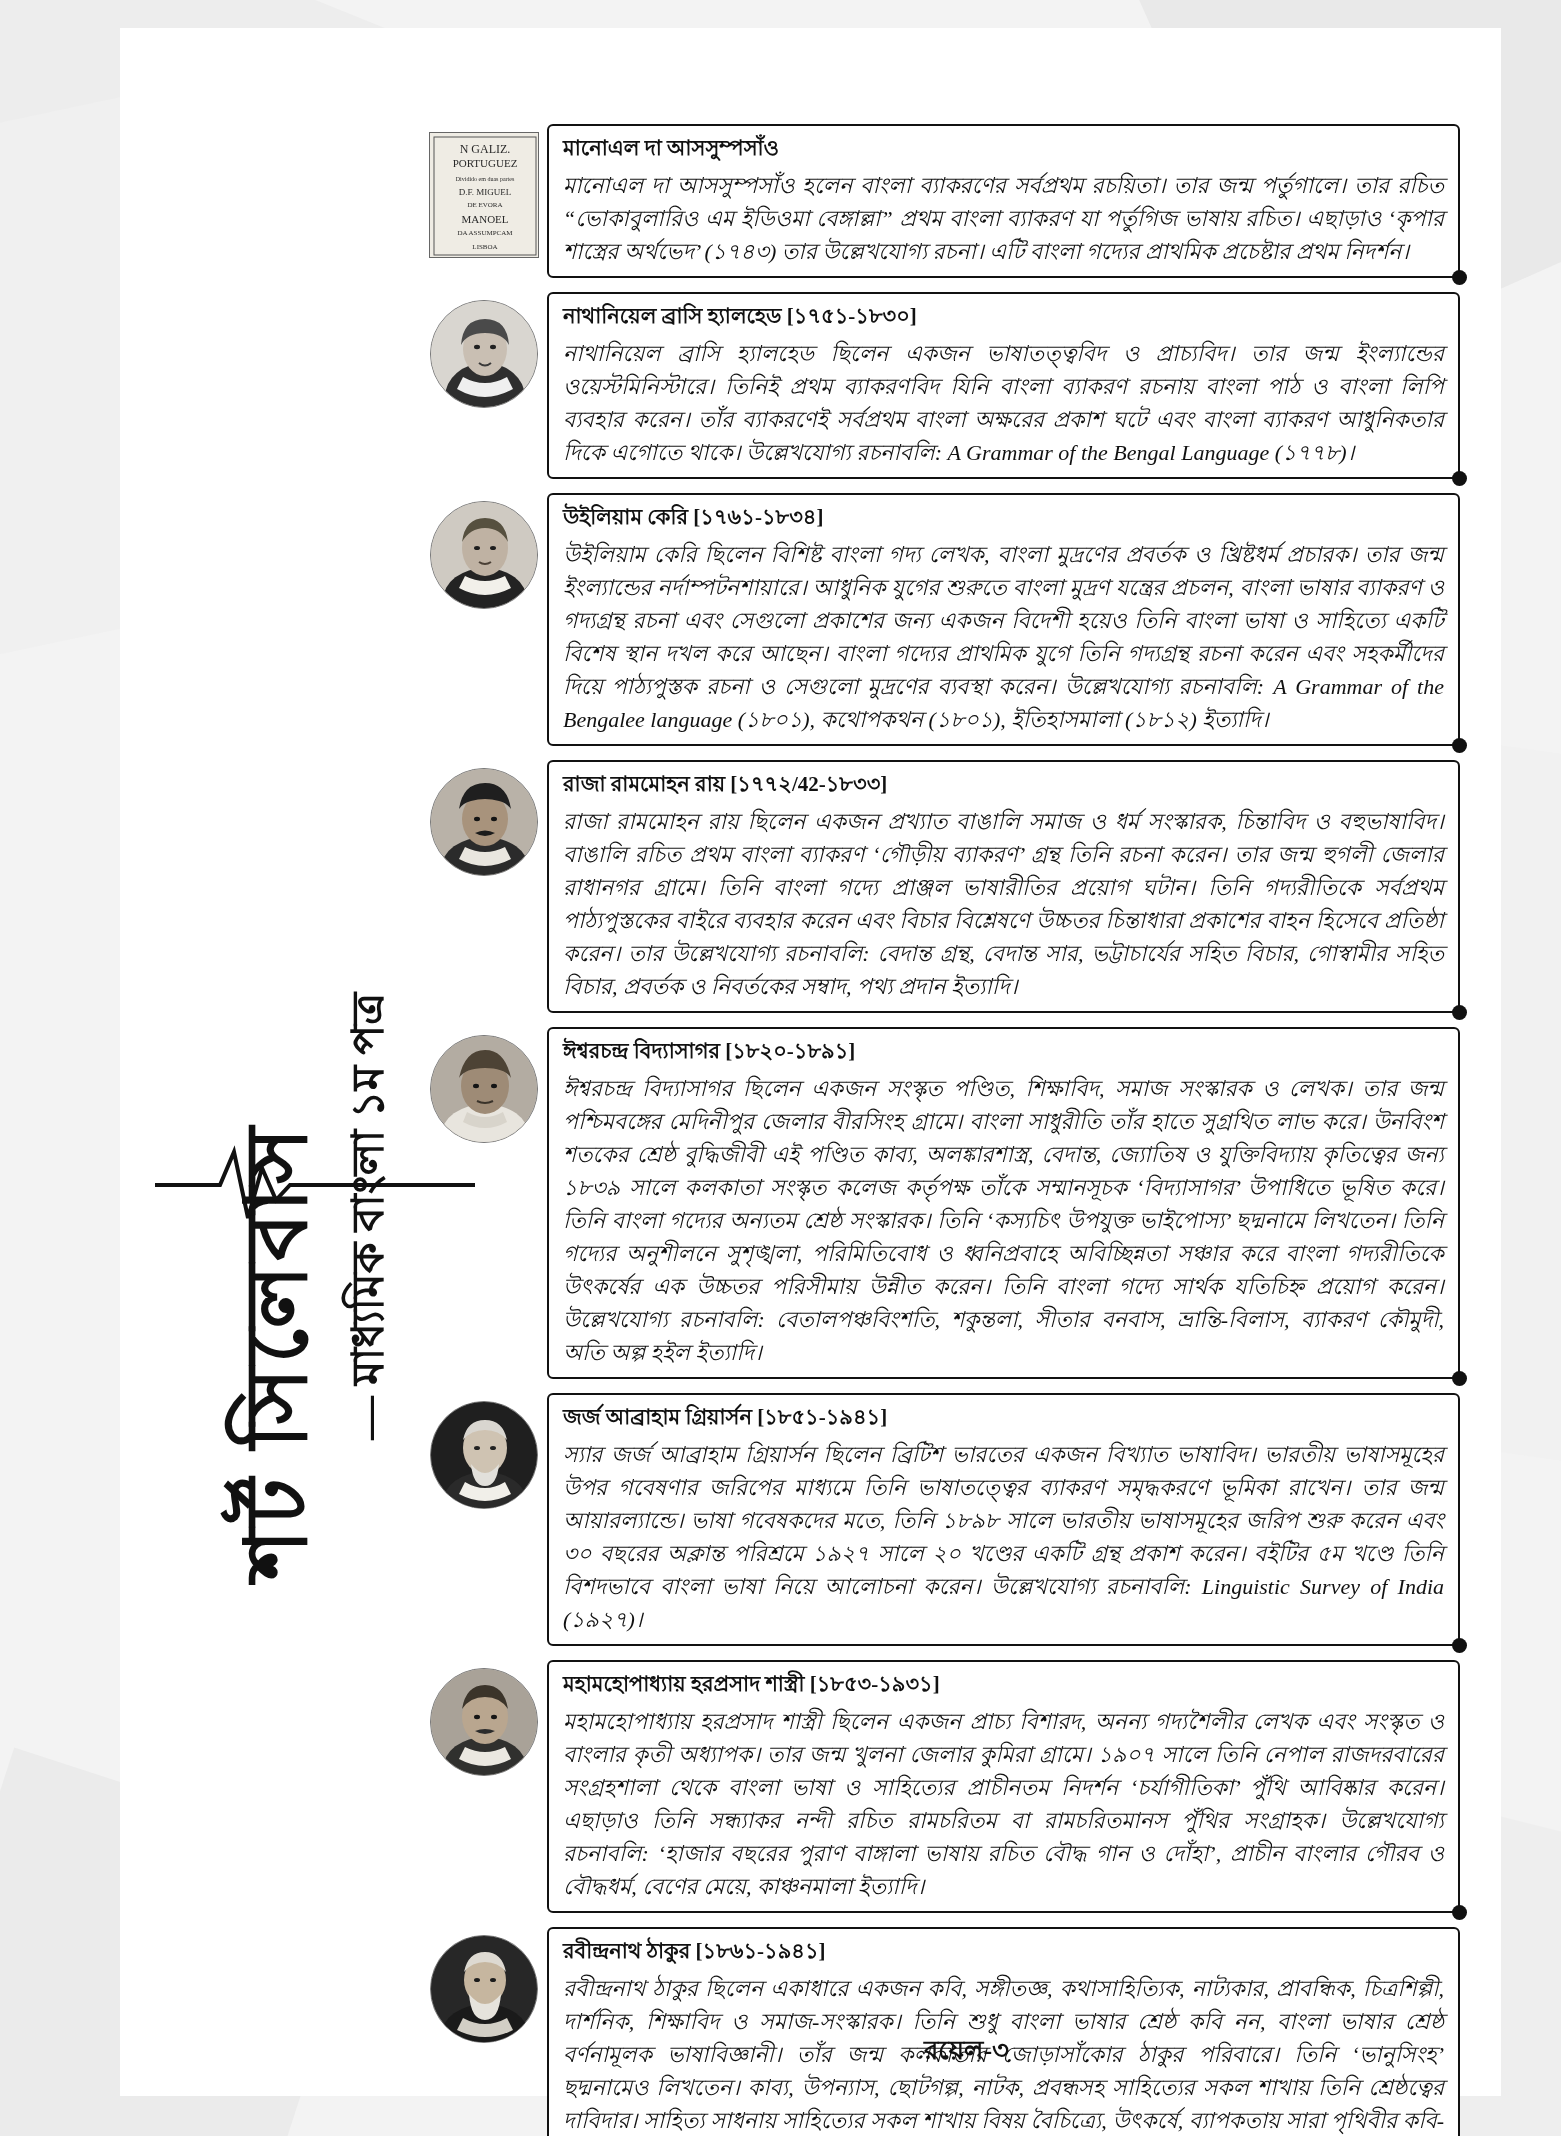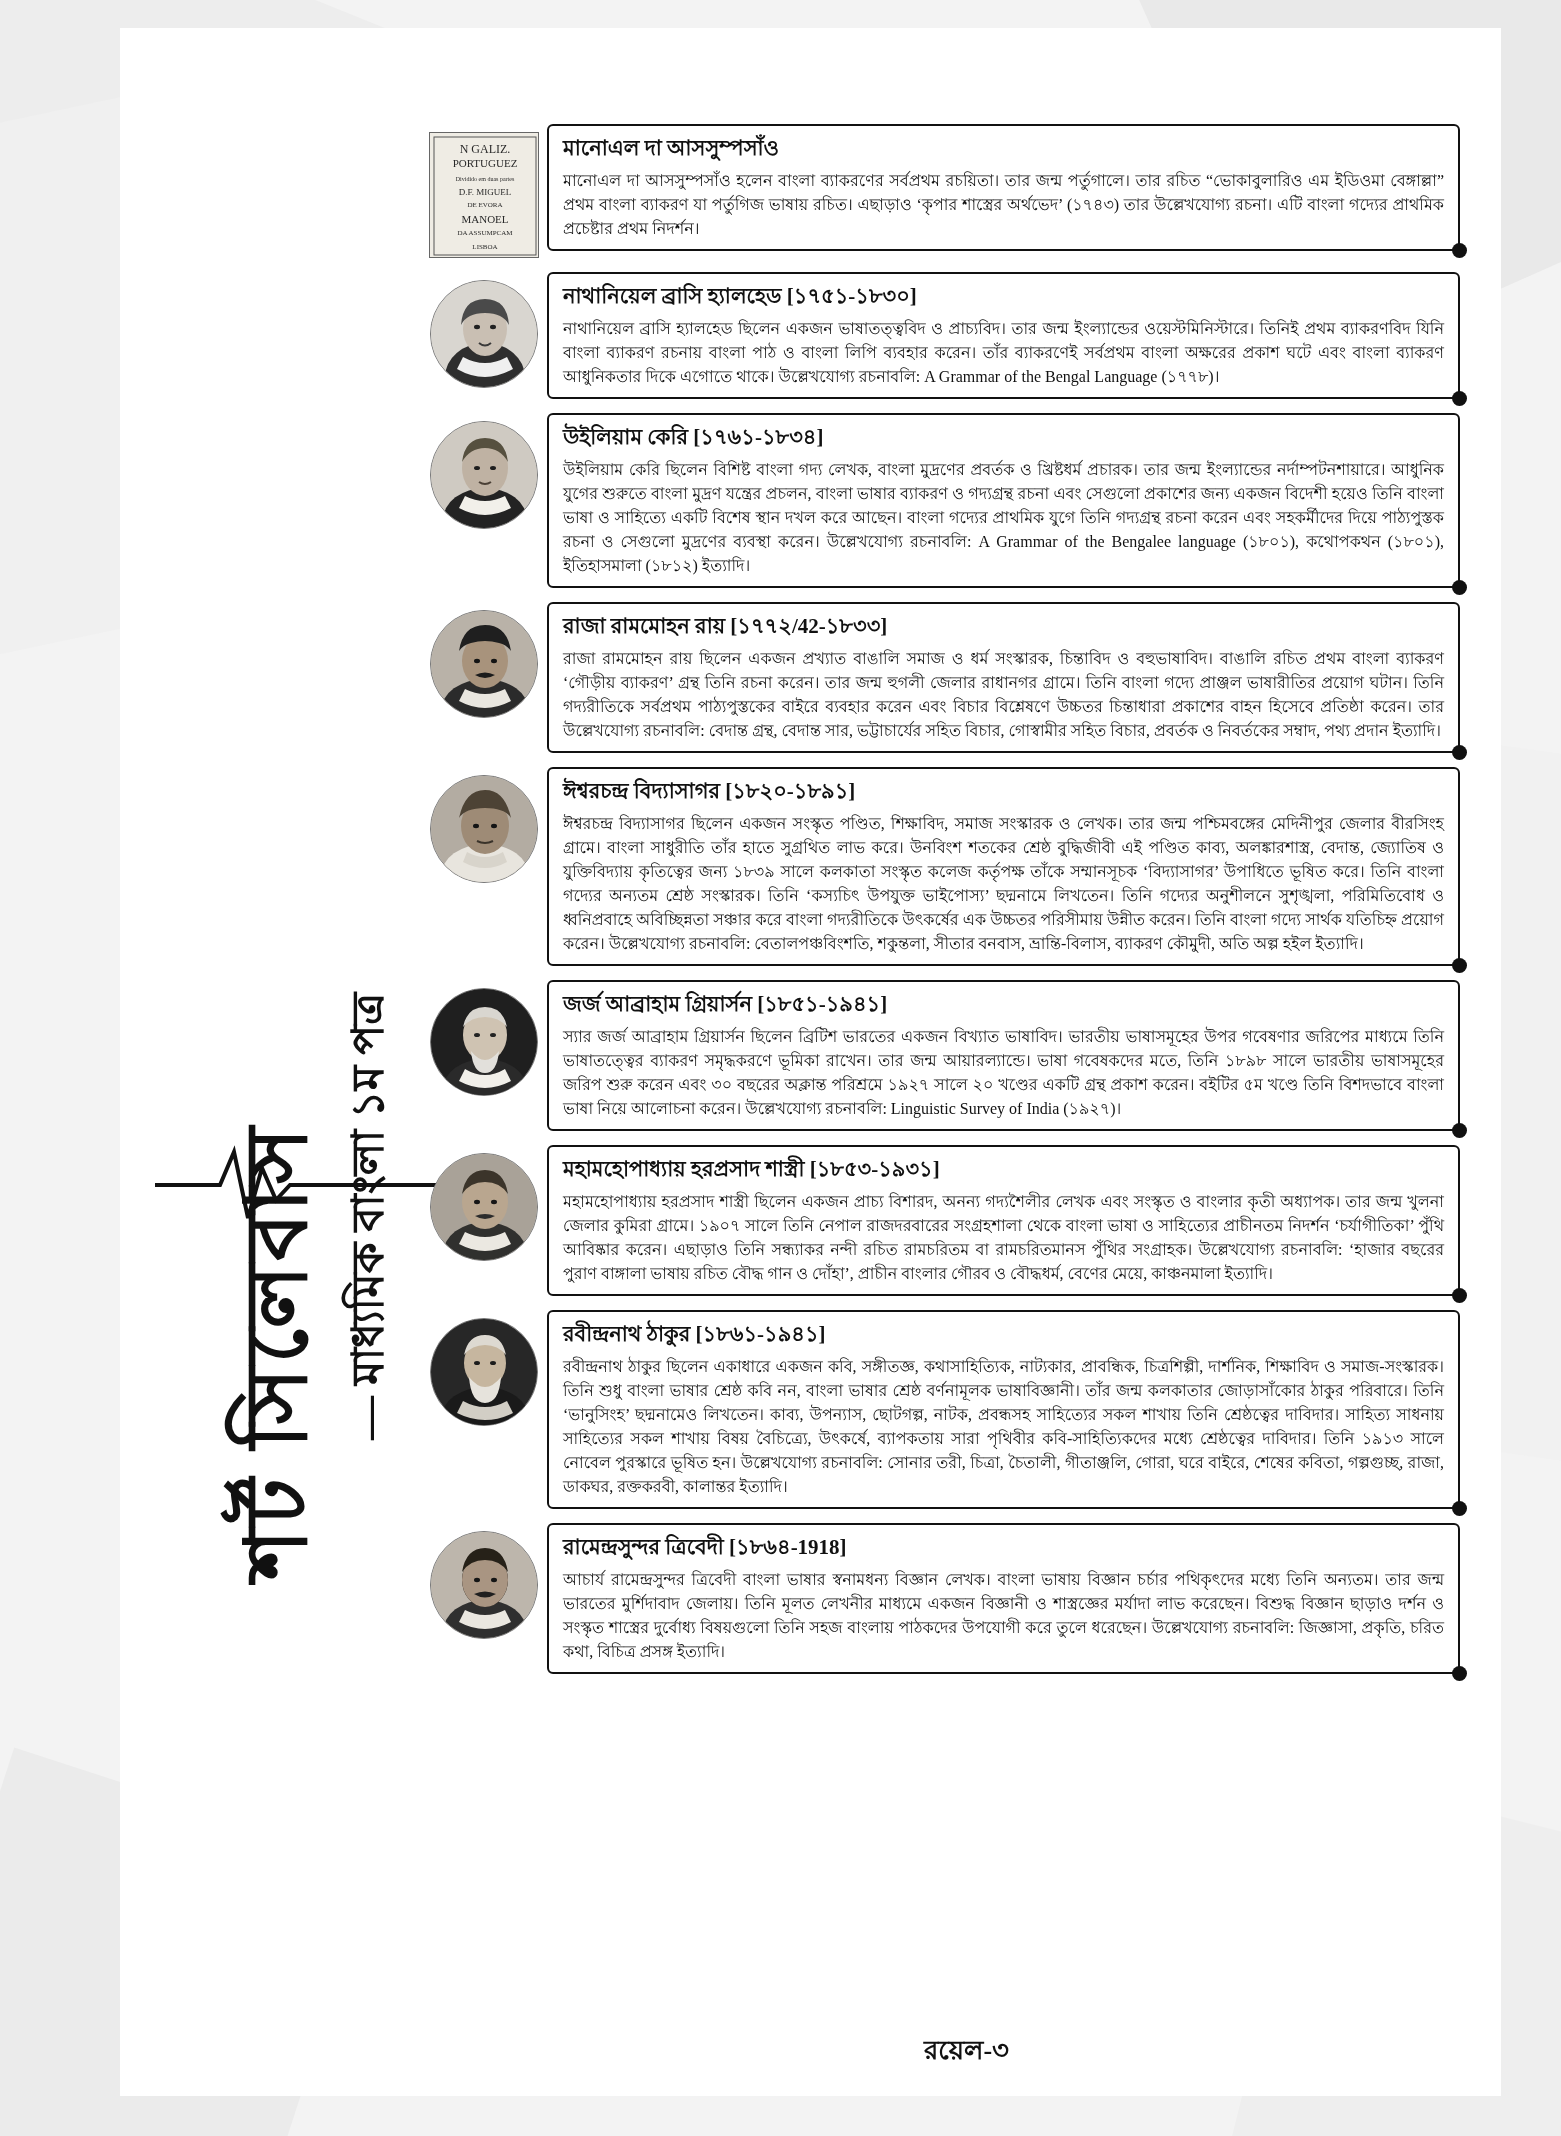--- a/index.html
+++ b/index.html
@@ -145,24 +145,25 @@
   .entry-name {
     text-align: left;
     font-family: "Liberation Serif", serif;
     font-weight: bold;
     font-size: 21px;
     color: #111;
     margin-bottom: 2px;
   }
   .entry-text {
     font-family: "Liberation Serif", serif;
-    font-size: 16px;
+    font-size: 22px;
     line-height: 1.5;
     text-align: justify;
     color: #111;
+    font-style: italic;
   }
 
   .footer {
     position: absolute;
     left: 449px;
     bottom: 62px;
     width: 1035px;
     text-align: center;
     font-family: "Liberation Serif", serif;
     font-size: 26px;

